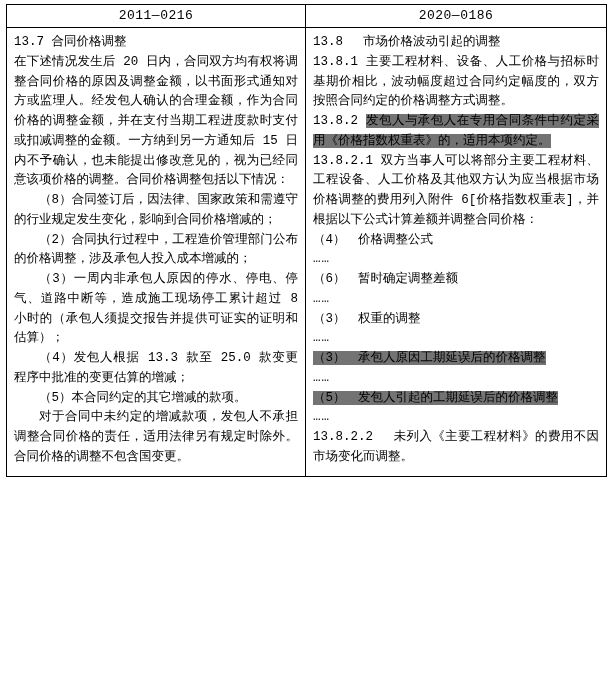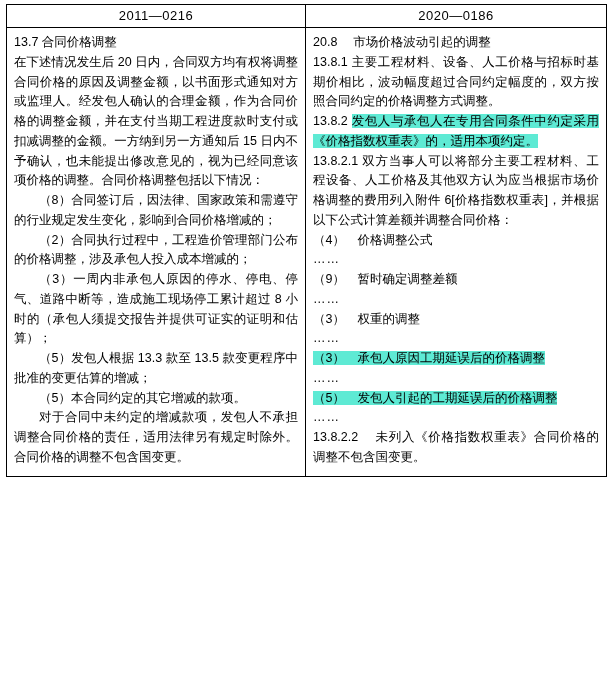--- a/index.html
+++ b/index.html
@@ -20,20 +20,21 @@
     padding: 4px 6px 0 6px;
   }
   table.cmp {
     width: 600px;
     border-collapse: collapse;
     table-layout: fixed;
   }
   table.cmp td, table.cmp th {
     border: 1px solid #000000;
     vertical-align: top;
+    font-family: Liberation Mono, monospace;
   }
   thead th {
     text-align: center;
     font-weight: normal;
     font-size: 13px;
     padding: 3px 0 4px 0;
     letter-spacing: 0.5px;
   }
   tbody td {
     padding: 5px 7px 8px 7px;
@@ -43,21 +44,21 @@
   .col-left { width: 298px; }
   .col-right { width: 300px; }
   p {
     margin: 0;
     text-align: justify;
     text-justify: inter-ideograph;
   }
   p.ind2 { text-indent: 2em; }
   p.nind { text-indent: 0; }
   .hl {
-    background: #5eead4;
+    background: #737373;
   }
   .dots {
     letter-spacing: 1px;
   }
 </style>
 </head>
 <body>
 
 <div class="doc">
   <table class="cmp">
@@ -69,45 +70,45 @@
     </thead>
     <tbody>
       <tr>
 
         <td class="col-left">
           <p class="nind">13.7 合同价格调整</p>
           <p class="nind">在下述情况发生后 20 日内，合同双方均有权将调整合同价格的原因及调整金额，以书面形式通知对方或监理人。经发包人确认的合理金额，作为合同价格的调整金额，并在支付当期工程进度款时支付或扣减调整的金额。一方纳到另一方通知后 15 日内不予确认，也未能提出修改意见的，视为已经同意该项价格的调整。合同价格调整包括以下情况：</p>
           <p class="ind2">（8）合同签订后，因法律、国家政策和需遵守的行业规定发生变化，影响到合同价格增减的；</p>
           <p class="ind2">（2）合同执行过程中，工程造价管理部门公布的价格调整，涉及承包人投入成本增减的；</p>
           <p class="ind2">（3）一周内非承包人原因的停水、停电、停气、道路中断等，造成施工现场停工累计超过 8 小时的（承包人须提交报告并提供可证实的证明和估算）；</p>
-          <p class="ind2">（5）发包人根据 13.3 款至 13.5 款变更程序中批准的变更估算的增减；</p>
+          <p class="ind2">（4）发包人根据 13.3 款至 25.0 款变更程序中批准的变更估算的增减；</p>
           <p class="ind2">（5）本合同约定的其它增减的款项。</p>
           <p class="ind2">对于合同中未约定的增减款项，发包人不承担调整合同价格的责任，适用法律另有规定时除外。合同价格的调整不包含国变更。</p>
         </td>
 
         <td class="col-right">
-          <p class="nind">20.8 　市场价格波动引起的调整</p>
+          <p class="nind">13.8 　市场价格波动引起的调整</p>
           <p class="nind">13.8.1 主要工程材料、设备、人工价格与招标时基期价相比，波动幅度超过合同约定幅度的，双方按照合同约定的价格调整方式调整。</p>
           <p class="nind"><span>13.8.2 </span><span class="hl">发包人与承包人在专用合同条件中约定采用《价格指数权重表》的，适用本项约定。</span></p>
           <p class="nind">13.8.2.1 双方当事人可以将部分主要工程材料、工程设备、人工价格及其他双方认为应当根据市场价格调整的费用列入附件 6[价格指数权重表]，并根据以下公式计算差额并调整合同价格：</p>
 
           <p class="nind">（4）　价格调整公式</p>
           <p class="nind dots">……</p>
 
-          <p class="nind">（9）　暂时确定调整差额</p>
+          <p class="nind">（6）　暂时确定调整差额</p>
           <p class="nind dots">……</p>
 
           <p class="nind">（3）　权重的调整</p>
           <p class="nind dots">……</p>
 
           <p class="nind"><span class="hl">（3）　承包人原因工期延误后的价格调整</span></p>
           <p class="nind dots">……</p>
 
           <p class="nind"><span class="hl">（5）　发包人引起的工期延误后的价格调整</span></p>
           <p class="nind dots">……</p>
 
-          <p class="nind">13.8.2.2 　未列入《价格指数权重表》合同价格的调整不包含国变更。</p>
+          <p class="nind">13.8.2.2 　未列入《主要工程材料》的费用不因市场变化而调整。</p>
         </td>
 
       </tr>
     </tbody>
   </table>
 </div>
 
 </body></html>

